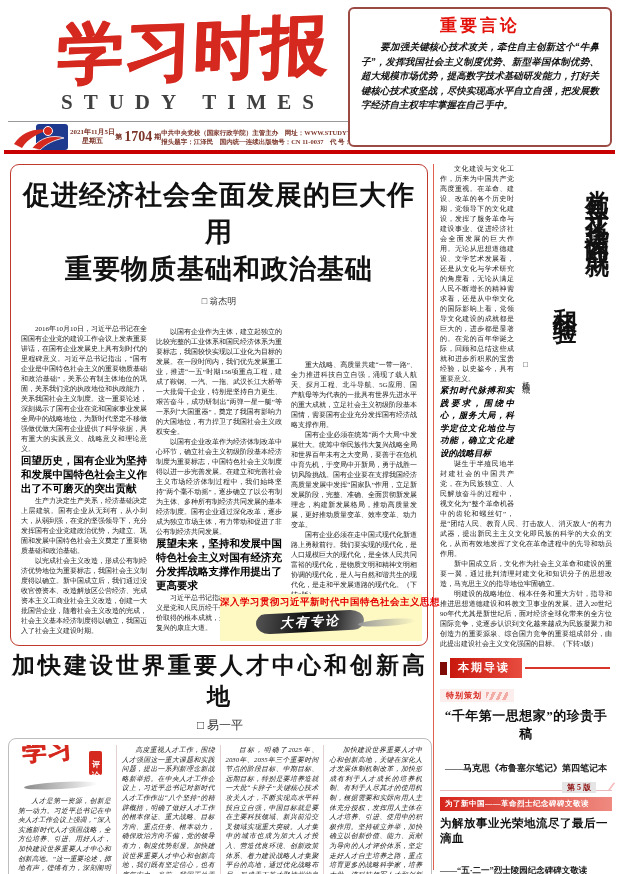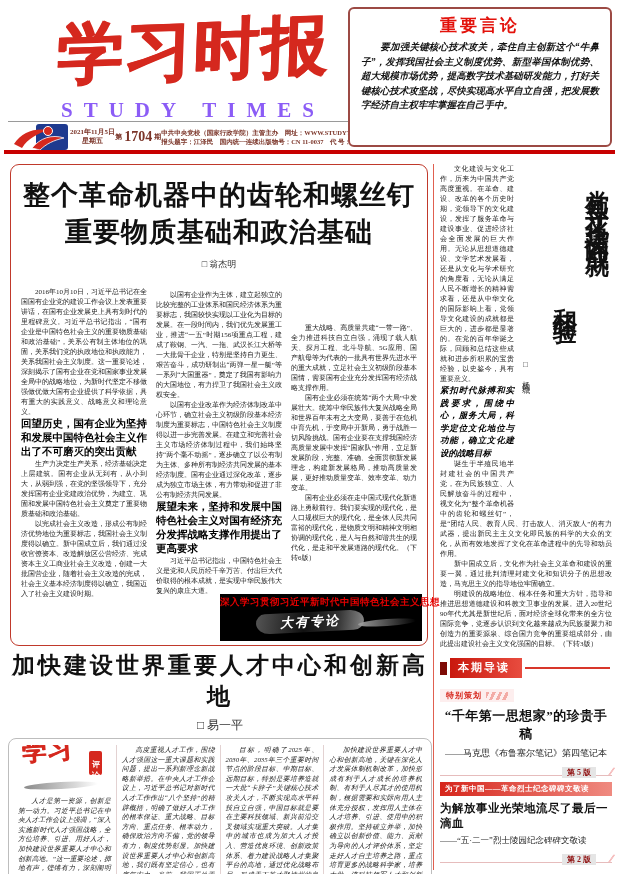--- a/index.html
+++ b/index.html
@@ -4,22 +4,22 @@
 <style>
   html,body{margin:0;padding:0;background:#e8e8e8;}
   .page{position:relative;width:619px;height:874px;background:#ffffff;margin:0 auto;
         font-family:"Liberation Serif","DejaVu Serif",serif;overflow:hidden;color:#1a1a1a;}
 
   
   .brand{position:absolute;left:30px;top:2px;width:326px;text-align:center;
          font-size:66px;line-height:96px;font-weight:bold;color:#d5281e;
          transform:rotate(-2deg) skewX(-4deg);letter-spacing:2px;
          text-shadow:1.5px 0 0 #d5281e,0 1px 0 #d5281e;}
-  .study{position:absolute;left:30px;top:98px;width:326px;text-align:center;
-         font-size:21px;letter-spacing:11px;color:#8b5cf6;font-weight:bold;}
+  .study{position:absolute;left:30px;top:90px;width:326px;text-align:center;
+         font-size:21px;letter-spacing:11px;color:#404040;font-weight:bold;}
   .mastline{position:absolute;left:8px;top:121px;width:346px;height:1px;background:#9a9a9a;}
   .infobar{position:absolute;left:8px;top:124px;width:346px;height:25px;display:flex;align-items:center;color:#7b3428;}
   .infobar .sep{width:1px;height:18px;background:#8b6d66;}
   .datebox{font-size:7px;font-weight:bold;text-align:center;line-height:9px;white-space:nowrap;}
   .issuebox{font-size:7px;font-weight:bold;white-space:nowrap;display:flex;align-items:center;gap:2px;}
   .issuebox .no{font-size:14px;font-weight:bold;}
   .pressbox{font-size:6.5px;font-weight:bold;line-height:9px;white-space:nowrap;}
   .redrule{position:absolute;left:4px;top:150px;width:611px;height:4px;background:#c80000;}
 
   
@@ -33,21 +33,21 @@
 
   
   .mainbox{position:absolute;left:10px;top:164px;width:418px;height:482px;border:1.5px solid #c0392b;
            border-radius:9px;box-sizing:border-box;background:#fff;padding:6px 10px;}
   .mh{margin-top:6px;text-align:center;font-size:27px;line-height:37px;font-weight:bold;color:#111;letter-spacing:1px;}
   .mby{margin:7px 0 6px 0;text-align:center;font-size:9px;color:#333;}
   .mcols{display:flex;gap:9px;height:332px;overflow:hidden;align-items:center;}
   .mcol{flex:1;font-size:7px;line-height:10px;text-align:justify;color:#222;overflow:hidden;}
   .mcol p{margin:0;text-indent:2em;}
   .msub{font-size:10.5px;line-height:14px;font-weight:bold;color:#000;margin:7px 2px;text-indent:0 !important;}
-  .banner{position:absolute;right:5px;bottom:4px;width:202px;height:47px;background:#000000;text-align:center;}
+  .banner{position:absolute;right:5px;bottom:4px;width:202px;height:47px;background:#fef9c3;text-align:center;}
   .banner .bl{font-size:9.5px;font-weight:bold;color:#e60000;letter-spacing:.5px;white-space:nowrap;margin-top:2px;}
   .stampwrap{position:relative;height:24px;margin-top:2px;}
   .stamp{position:absolute;left:36px;top:1px;width:108px;height:20px;line-height:20px;
          background:linear-gradient(100deg,#555 0%,#111 45%,#333 75%,#888 100%);
          border-radius:12px 18px 14px 18px/60% 70% 60% 70%;transform:rotate(-3deg);
          color:#fff;font-style:italic;font-weight:bold;font-size:13px;letter-spacing:2px;}
   .stamp-tail{position:absolute;left:138px;top:8px;width:58px;height:7px;
          background:linear-gradient(90deg,#9a9a9a,rgba(200,200,200,0));border-radius:50%;transform:rotate(-4deg);}
 
   
@@ -71,21 +71,21 @@
   .gitem{margin-top:6px;}
   .gtag{display:inline-block;font-size:8px;font-weight:bold;color:#d6261c;background:#fdeeee;
         padding:1px 6px;letter-spacing:1px;position:relative;}
   .gtag .stripes,.gtagbar .stripes{display:inline-block;width:22px;height:8px;margin-left:4px;
         background:repeating-linear-gradient(115deg,#f3aba6 0 3px,rgba(0,0,0,0) 3px 6px);vertical-align:middle;}
   .gtagbar{display:block;font-size:7.5px;font-weight:bold;color:#fff;
         background:linear-gradient(90deg,#d6261c,#ef8a80);padding:2px 5px;letter-spacing:.5px;}
   .gttl{font-weight:bold;color:#111;text-align:center;margin-top:5px;letter-spacing:.5px;}
   .gttl.t1{font-size:13px;}
   .gttl.t2{font-size:11.5px;text-align:left;}
-  .gsub{font-weight:normal;color:#222;margin-top:4px;}
+  .gsub{font-weight:bold;color:#222;margin-top:19px;}
   .gsub.s1{font-size:9px;text-align:center;}
   .gsub.s2{font-size:8.5px;text-align:left;}
   .pageline{position:relative;border-bottom:1px solid #e6bcbc;height:11px;margin:4px 0 2px 0;}
   .pageno{position:absolute;right:16px;top:3px;background:#e5e5e5;padding:0 5px;color:#8f1010;font-weight:bold;font-size:8px;line-height:11px;}
   .slashes{position:absolute;right:0;top:1px;color:#f09a9a;font-size:11px;font-weight:bold;font-style:italic;letter-spacing:-1px;}
 
   
   .bart{position:absolute;left:8px;top:648px;width:424px;height:222px;}
   .bh{text-align:center;font-size:23px;font-weight:bold;letter-spacing:3px;color:#111;margin-top:2px;}
   .bby{text-align:center;font-size:12px;color:#333;margin:5px 0 4px 0;}
@@ -141,21 +141,21 @@
   <div class="quote">
     <div class="qt">重要言论</div>
     <div class="qb">要加强关键核心技术攻关，牵住自主创新这个“牛鼻子”，发挥我国社会主义制度优势、新型举国体制优势、超大规模市场优势，提高数字技术基础研发能力，打好关键核心技术攻坚战，尽快实现高水平自立自强，把发展数字经济自主权牢牢掌握在自己手中。</div>
   </div>
 
   <div class="redrule"></div>
   <div class="vdivider"></div>
 
   <div class="mainbox">
     <div class="mh">
-      <div>整个革命机器中的齿轮和螺丝钉</div>
+      <div>促进经济社会全面发展的巨大作用</div>
       <div>重要物质基础和政治基础</div>
     </div>
     <div class="mby">□ 翁杰明</div>
     <div class="mcols">
       <div class="mcol">
         <p>2016年10月10日，习近平总书记在全国国有企业党的建设工作会议上发表重要讲话，在国有企业发展史上具有划时代的里程碑意义。习近平总书记指出，“国有企业是中国特色社会主义的重要物质基础和政治基础”，关系公有制主体地位的巩固，关系我们党的执政地位和执政能力，关系我国社会主义制度。这一重要论述，深刻揭示了国有企业在党和国家事业发展全局中的战略地位，为新时代坚定不移做强做优做大国有企业提供了科学依据，具有重大的实践意义、战略意义和理论意义。</p>
         <p class="msub">回望历史，国有企业为坚持和发展中国特色社会主义作出了不可磨灭的突出贡献</p>
         <p>生产力决定生产关系，经济基础决定上层建筑。国有企业从无到有，从小到大，从弱到强，在党的坚强领导下，充分发挥国有企业党建政治优势，为建立、巩固和发展中国特色社会主义奠定了重要物质基础和政治基础。</p>
         <p>以完成社会主义改造，形成公有制经济优势地位为重要标志，我国社会主义制度得以确立。新中国成立后，我们通过没收官僚资本、改造解放区公营经济、完成资本主义工商业社会主义改造，创建一大批国营企业，随着社会主义改造的完成，社会主义基本经济制度得以确立，我国迈入了社会主义建设时期。</p>
       </div>

